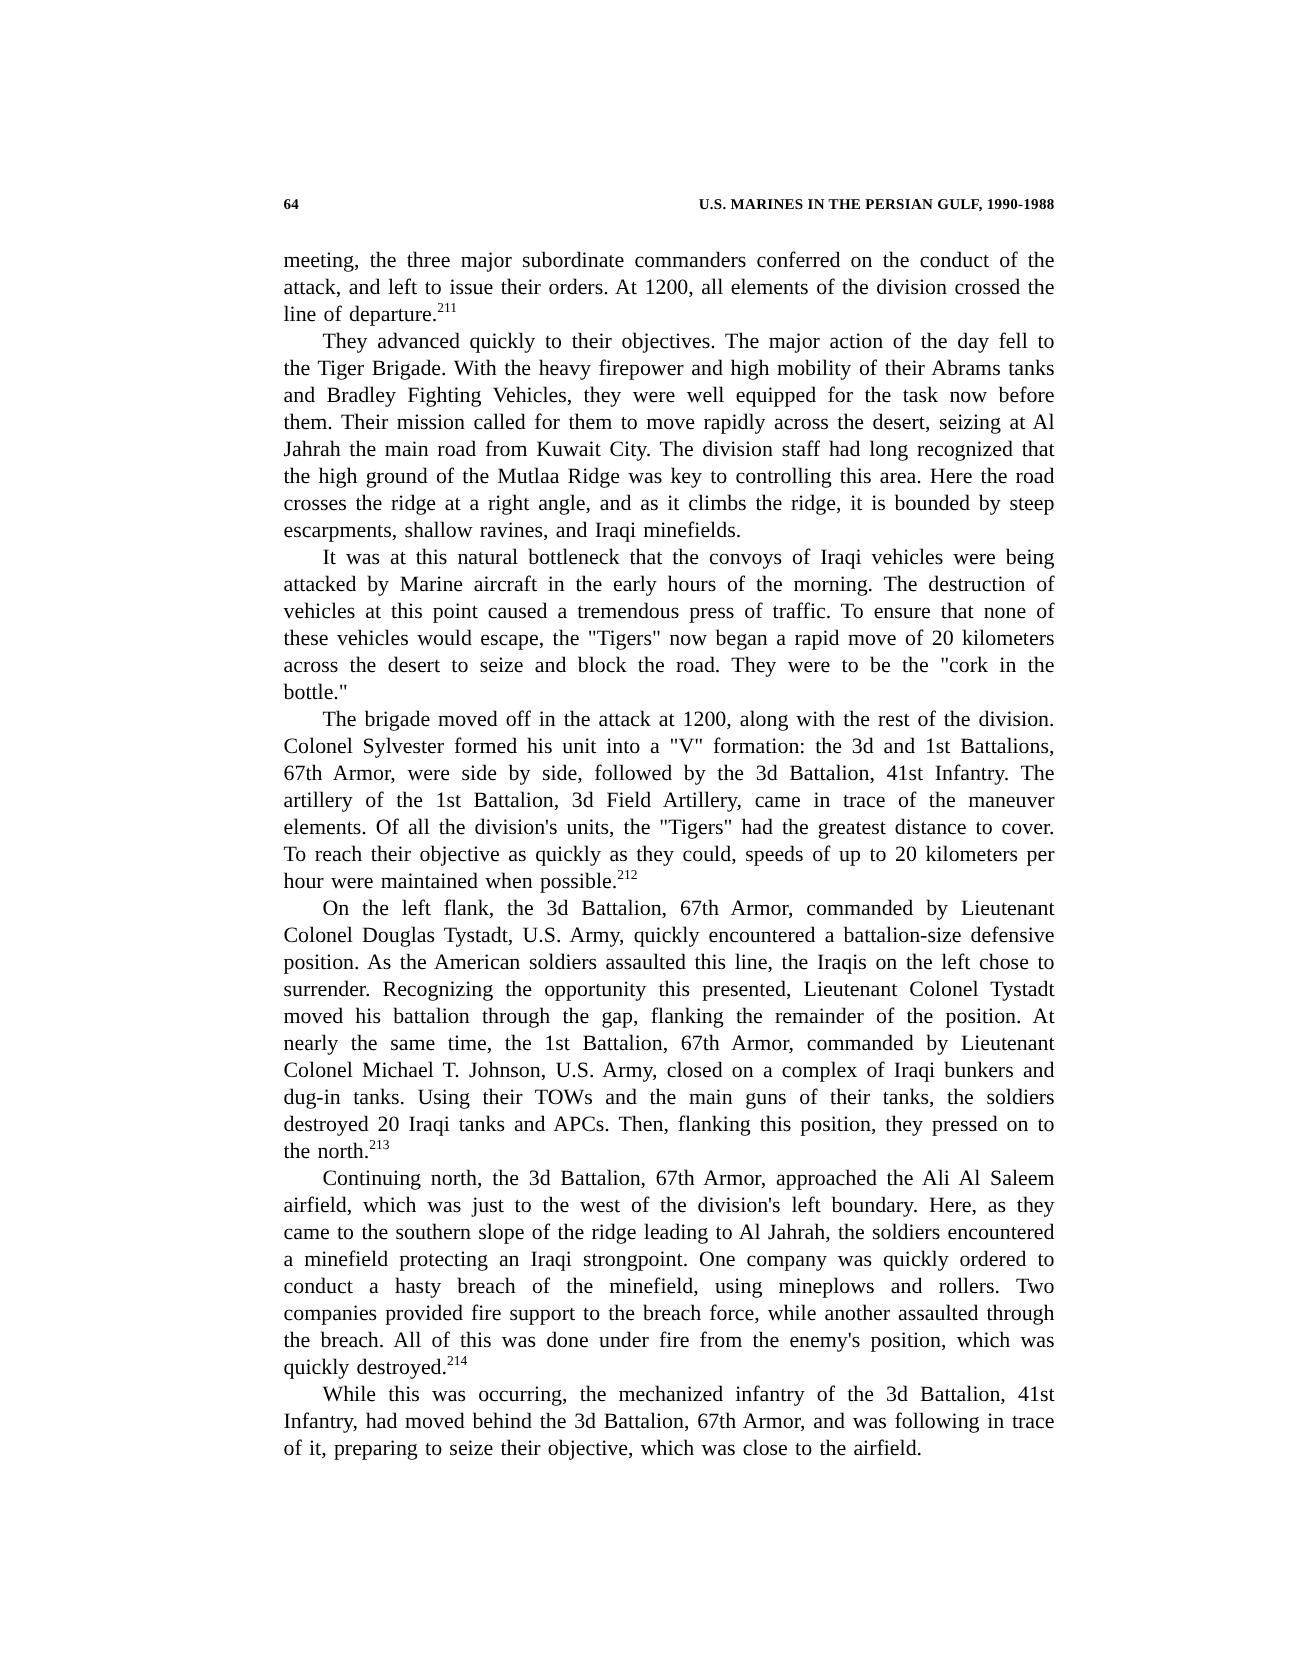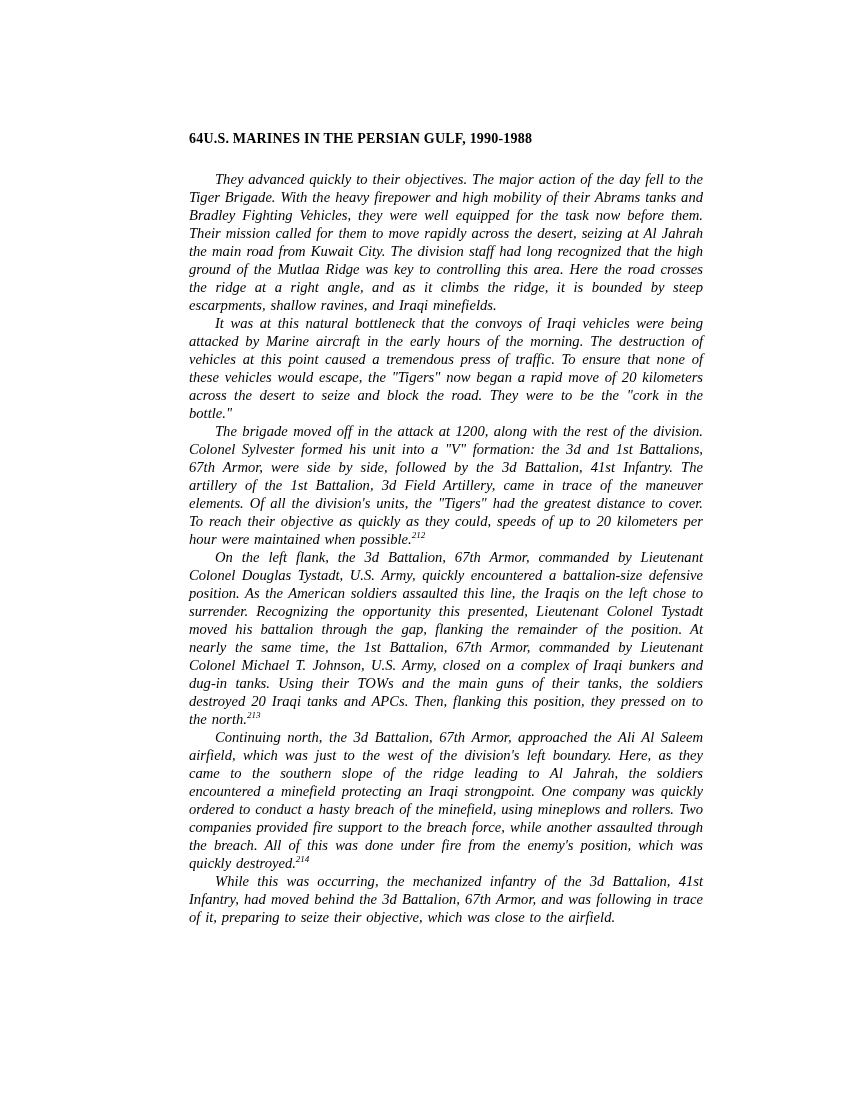--- a/index.html
+++ b/index.html
@@ -16,61 +16,61 @@
     overflow: hidden;
   }
   .page {
     position: absolute;
     left: 189px;
     top: 131px;
     width: 514px;
   }
   .running-head {
     display: flex;
-    justify-content: flex-start;
+    justify-content: space-between;
     align-items: baseline;
-    font-size: 14px;
+    font-size: 10px;
     font-weight: bold;
     letter-spacing: 0.2px;
     margin-bottom: 23px;
   }
   .running-head .page-num {
     font-weight: bold;
   }
   .body-text {
     font-size: 14.6px;
     line-height: 18px;
     text-align: justify;
     word-spacing: 1.2px;
   }
   .para {
     margin: 0;
   }
   .para.indent {
     text-indent: 26px;
-    font-style: italic;
   }
   sup.fn {
     font-size: 9px;
     line-height: 0;
     vertical-align: super;
   }
 </style>
 </head>
 <body>
 
 <div class="page">
 
   <div class="running-head">
     <span class="page-num">64</span>
     <span class="head-title">U.S. MARINES IN THE PERSIAN GULF, 1990-1988</span>
   </div>
 
   <div class="body-text">
 
+    <p class="para"><span>meeting, the three major subordinate commanders conferred on the conduct of the attack, and left to issue their orders. At 1200, all elements of the division crossed the line of departure.</span><sup class="fn">211</sup></p>
 
     <p class="para indent"><span>They advanced quickly to their objectives. The major action of the day fell to the Tiger Brigade. With the heavy firepower and high mobility of their Abrams tanks and Bradley Fighting Vehicles, they were well equipped for the task now before them. Their mission called for them to move rapidly across the desert, seizing at Al Jahrah the main road from Kuwait City. The division staff had long recognized that the high ground of the Mutlaa Ridge was key to controlling this area. Here the road crosses the ridge at a right angle, and as it climbs the ridge, it is bounded by steep escarpments, shallow ravines, and Iraqi minefields.</span><sup class="fn"></sup></p>
 
     <p class="para indent"><span>It was at this natural bottleneck that the convoys of Iraqi vehicles were being attacked by Marine aircraft in the early hours of the morning. The destruction of vehicles at this point caused a tremendous press of traffic. To ensure that none of these vehicles would escape, the "Tigers" now began a rapid move of 20 kilometers across the desert to seize and block the road. They were to be the "cork in the bottle."</span><sup class="fn"></sup></p>
 
     <p class="para indent"><span>The brigade moved off in the attack at 1200, along with the rest of the division. Colonel Sylvester formed his unit into a "V" formation: the 3d and 1st Battalions, 67th Armor, were side by side, followed by the 3d Battalion, 41st Infantry. The artillery of the 1st Battalion, 3d Field Artillery, came in trace of the maneuver elements. Of all the division's units, the "Tigers" had the greatest distance to cover. To reach their objective as quickly as they could, speeds of up to 20 kilometers per hour were maintained when possible.</span><sup class="fn">212</sup></p>
 
     <p class="para indent"><span>On the left flank, the 3d Battalion, 67th Armor, commanded by Lieutenant Colonel Douglas Tystadt, U.S. Army, quickly encountered a battalion-size defensive position. As the American soldiers assaulted this line, the Iraqis on the left chose to surrender. Recognizing the opportunity this presented, Lieutenant Colonel Tystadt moved his battalion through the gap, flanking the remainder of the position. At nearly the same time, the 1st Battalion, 67th Armor, commanded by Lieutenant Colonel Michael T. Johnson, U.S. Army, closed on a complex of Iraqi bunkers and dug-in tanks. Using their TOWs and the main guns of their tanks, the soldiers destroyed 20 Iraqi tanks and APCs. Then, flanking this position, they pressed on to the north.</span><sup class="fn">213</sup></p>
 
     <p class="para indent"><span>Continuing north, the 3d Battalion, 67th Armor, approached the Ali Al Saleem airfield, which was just to the west of the division's left boundary. Here, as they came to the southern slope of the ridge leading to Al Jahrah, the soldiers encountered a minefield protecting an Iraqi strongpoint. One company was quickly ordered to conduct a hasty breach of the minefield, using mineplows and rollers. Two companies provided fire support to the breach force, while another assaulted through the breach. All of this was done under fire from the enemy's position, which was quickly destroyed.</span><sup class="fn">214</sup></p>

